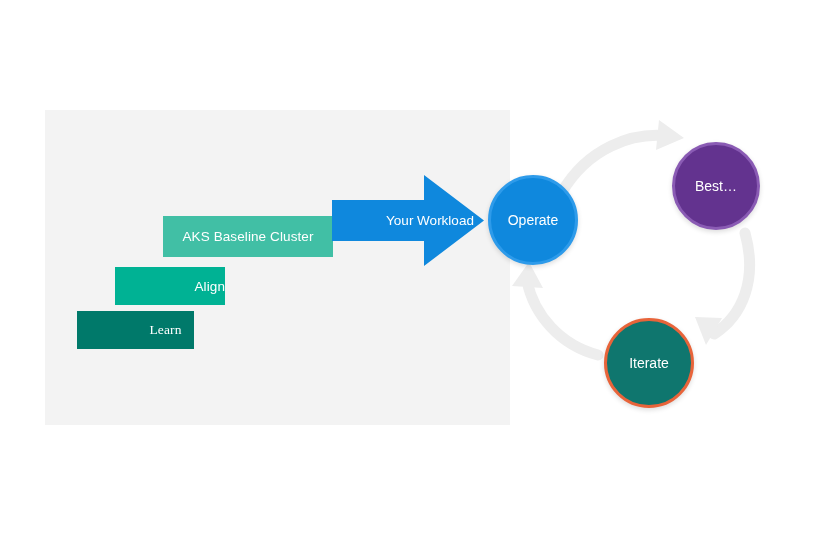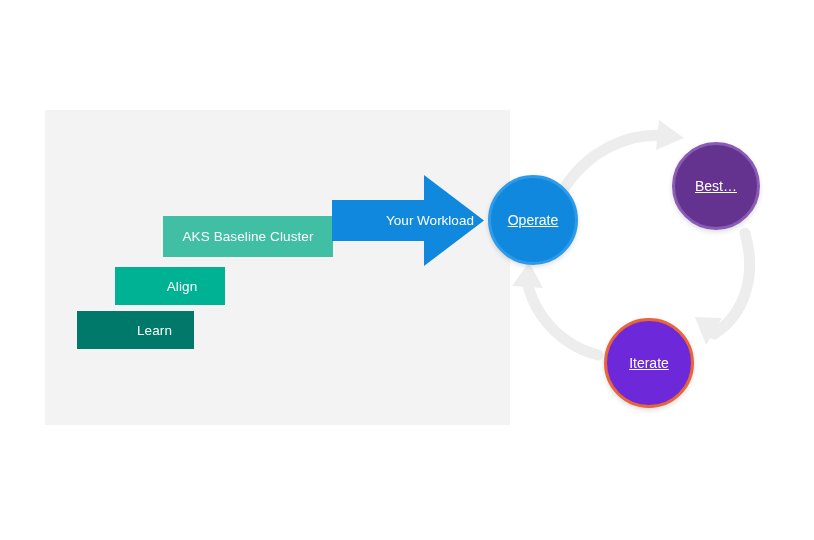--- a/index.html
+++ b/index.html
@@ -37,27 +37,27 @@
     letter-spacing: .1px;
     white-space: nowrap;
     margin-top: 16px;
   }
   .bar .bar-label { width: 100%; text-align: center; }
 
   #bar-learn {
     left: 77px;  top: 295px;  width: 117px; height: 38px;
     background: #00796a;
   }
-  #bar-learn .bar-label { text-align: left; padding-left: 60px; }
+  #bar-learn .bar-label { text-align: center; padding-left: 60px; font-family: Liberation Serif, serif; }
 
   #bar-align {
     left: 115px; top: 251px;  width: 110px; height: 38px;
     background: #00b294;
   }
-  #bar-align .bar-label { text-align: center; padding-left: 24px; }
+  #bar-align .bar-label { text-align: right; padding-left: 24px; }
 
   #bar-aks {
     left: 163px; top: 200px;  width: 170px; height: 41px;
     background: #41bfa5;
   }
 
   
   #arrow-workload {
     position: absolute;
     left: 332px;
@@ -84,38 +84,37 @@
   .cyc-circle {
     position: absolute;
     border-radius: 50%;
     display: flex;
     align-items: center;
     justify-content: center;
     color: #ffffff;
     font-size: 14px;
     white-space: nowrap;
     box-sizing: border-box;
-    text-decoration: underline;
   }
   #circle-operate {
     left: 488px; top: 175px; width: 90px; height: 90px;
     background: #0f88dd;
     border: 3px solid #2e9bea;
     box-shadow: 0 2px 5px rgba(0,0,0,.14);
     text-align: center;
   }
   #circle-best {
     left: 672px; top: 142px; width: 88px; height: 88px;
     background: #63338f;
     border: 3px solid #8a5bb4;
     box-shadow: 0 2px 5px rgba(0,0,0,.14);
   }
   #circle-iterate {
     left: 604px; top: 318px; width: 90px; height: 90px;
-    background: #6d28d9;
+    background: #0f766e;
     border: 3px solid #e8643a;
     box-shadow: 0 2px 5px rgba(0,0,0,.14);
   }
 
   
   #cycle-arrows {
     position: absolute;
     left: 0; top: 0;
     width: 814px; height: 540px;
     pointer-events: none;

